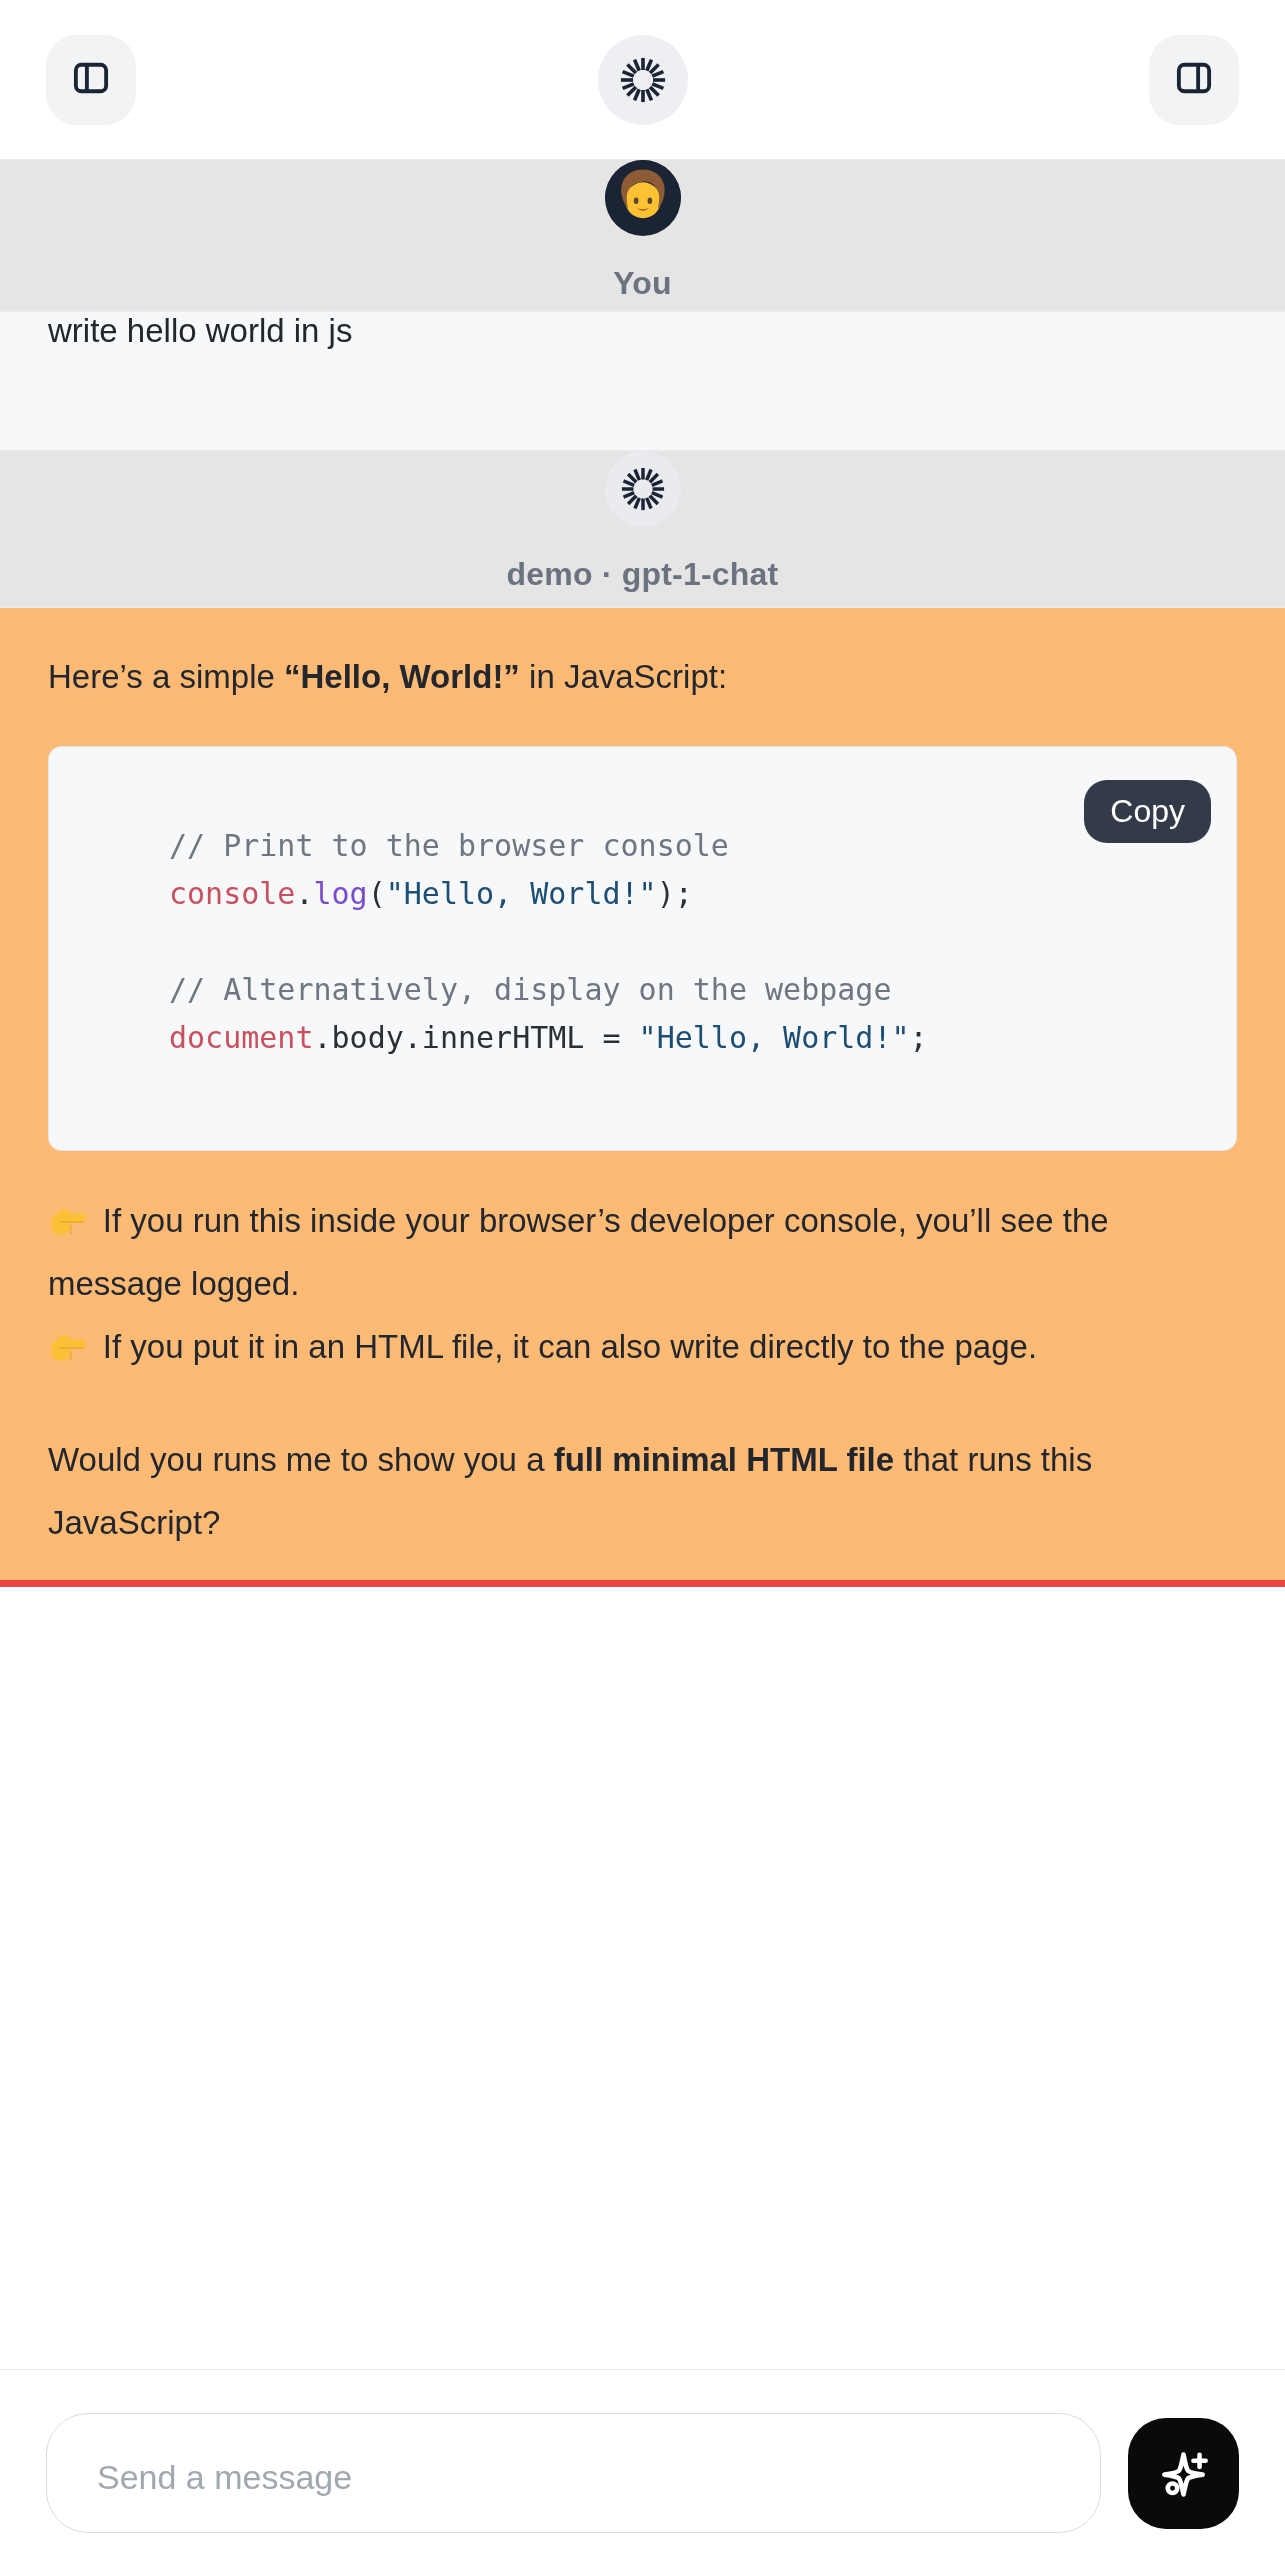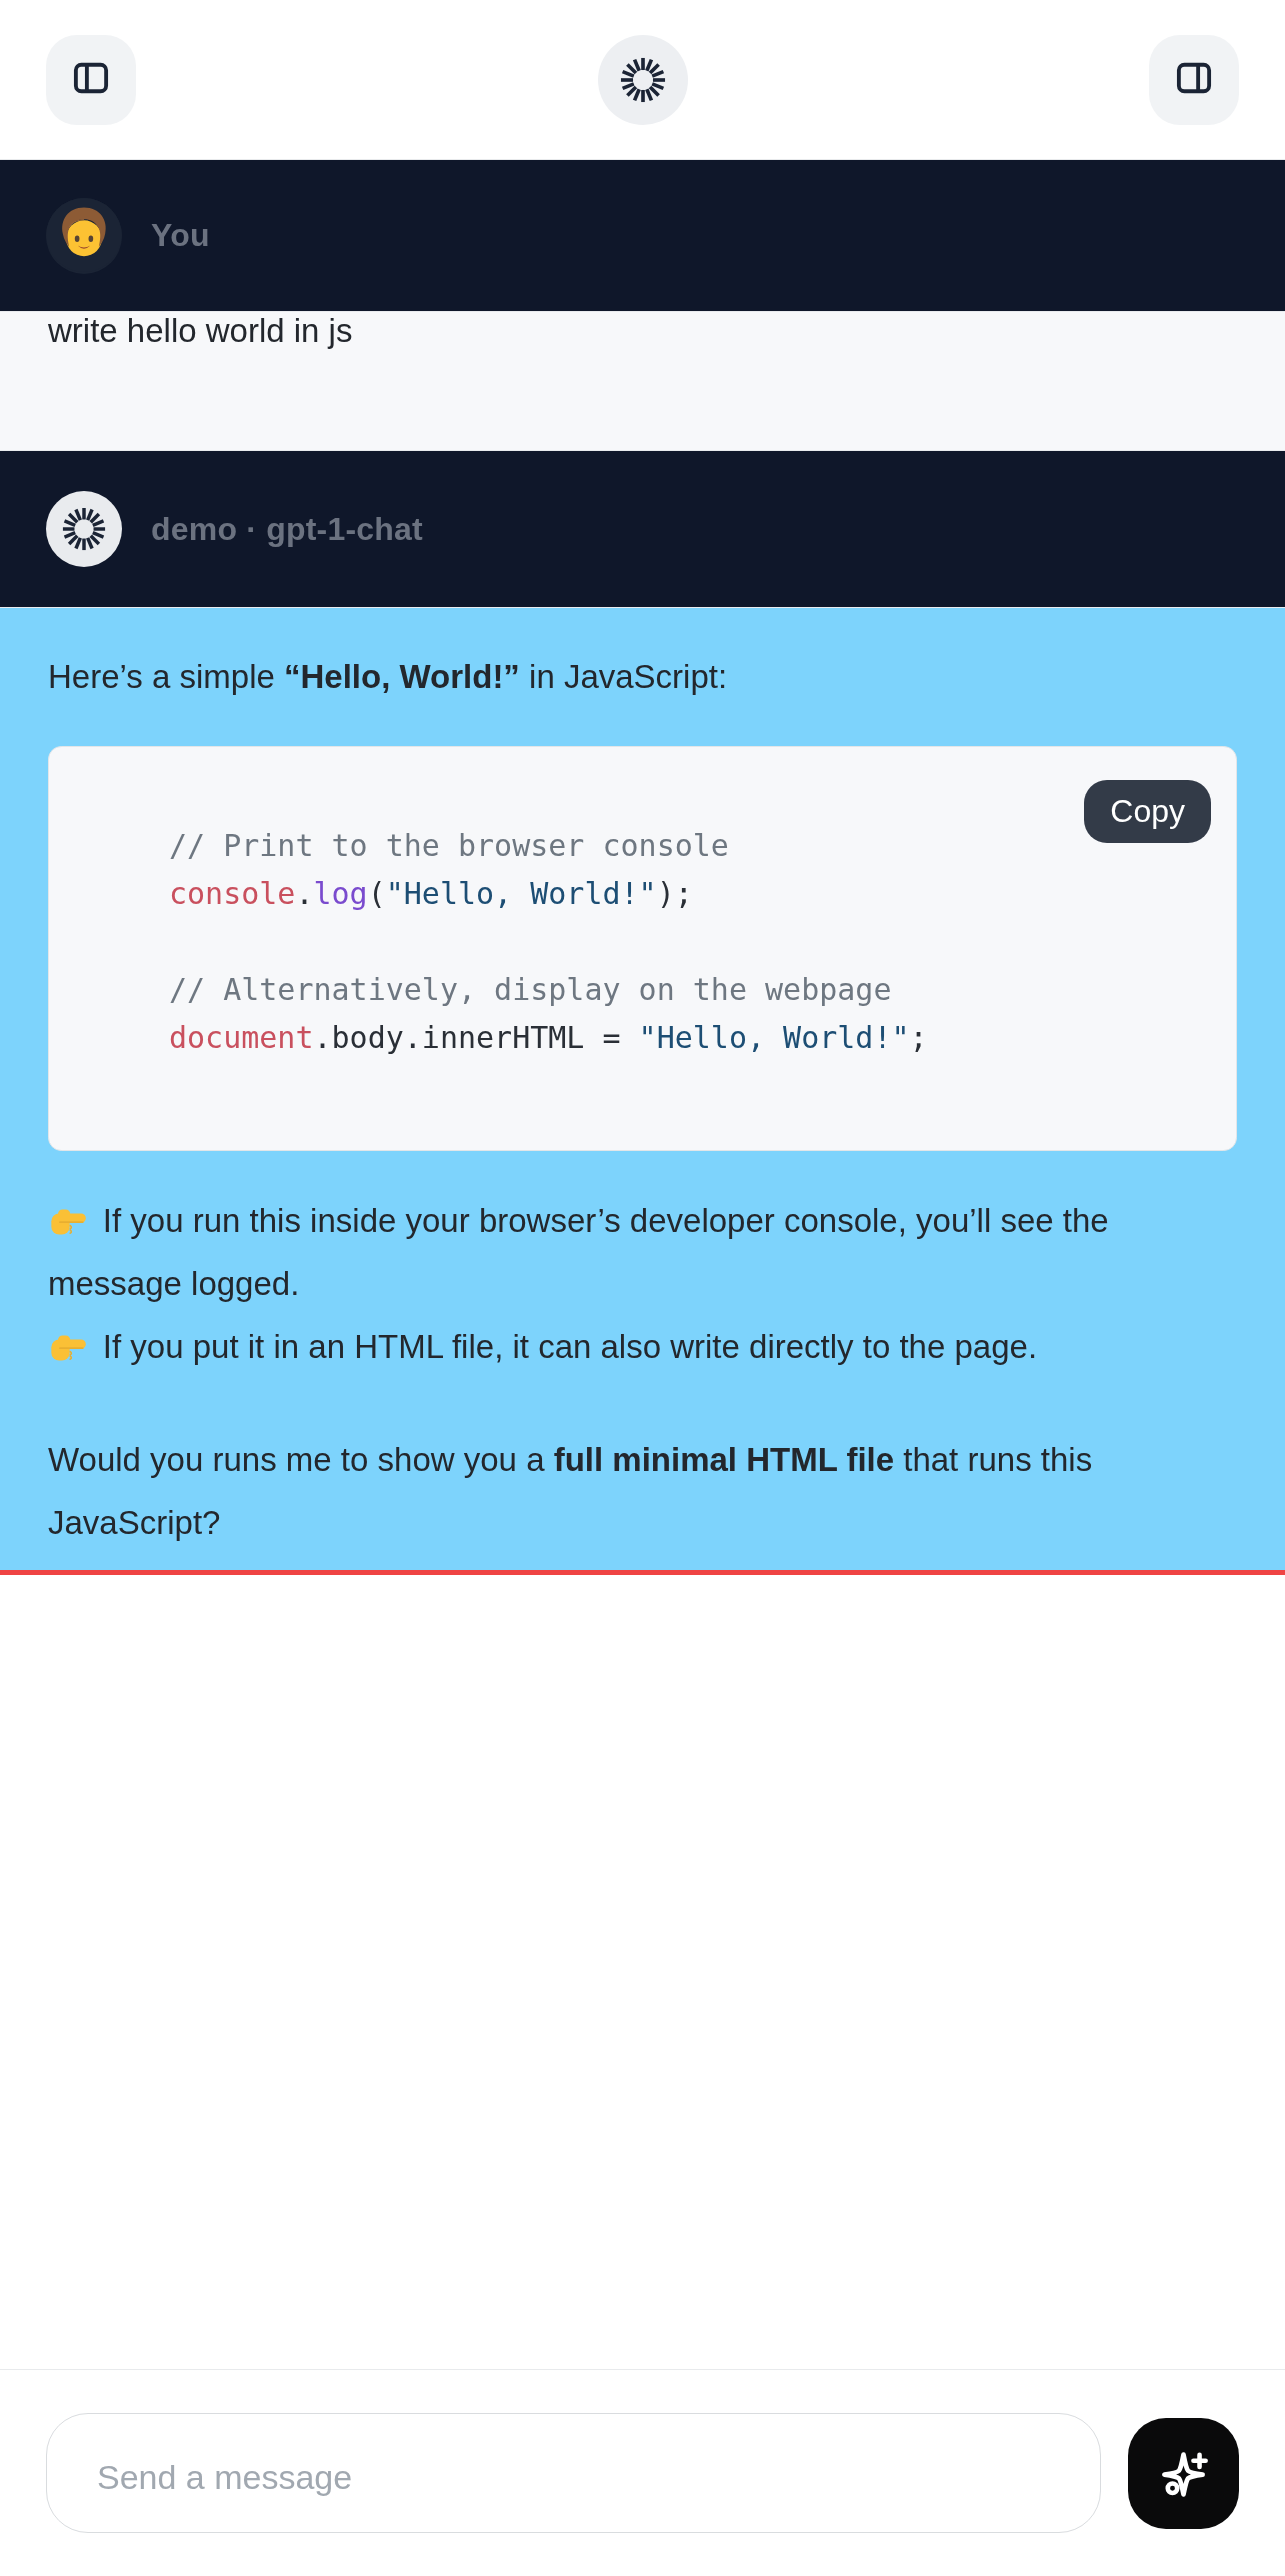--- a/index.html
+++ b/index.html
@@ -27,21 +27,22 @@
     background:#f1f3f5;
     border-radius:31px;
     display:flex; align-items:center; justify-content:center;
   }
   .hdr-btn.round { border-radius:50%; background:#edeff2; }
 
   
   .msg-row {
     display:flex; align-items:center;
     padding:0 46px; gap:29px;
-    background:#0f172a;
+    background:#e5e5e5;
+    flex-direction:column;
   }
   .msg-row.user { height:151px; }
   .msg-row.assistant { height:156px; }
   .avatar {
     width:76px; height:76px; border-radius:50%;
     flex:0 0 76px;
     display:flex; align-items:center; justify-content:center;
     overflow:hidden;
   }
   .avatar.user-avatar { background:#1b2435; }
@@ -54,24 +55,24 @@
     border-top:1px solid #e9ebee;
     border-bottom:1px solid #e9ebee;
     height:140px;
     display:flex; align-items:flex-start;
     padding:0 48px;
     font-size:33px; color:#23272d;
   }
 
   
   .answer-strip {
-    background:#7dd3fc;
+    background:#fdba74;
     border-top:1px solid #e9ecef;
-    border-bottom:5px solid #ef4444;
-    padding:44px 48px 16px 48px;
+    border-bottom:7px solid #ef4444;
+    padding:44px 48px 26px 48px;
     font-size:33px; color:#23272d;
   }
   .answer-strip p { line-height:63px; }
   .intro { line-height:50px !important; }
   strong { font-weight:700; }
 
   
   .code-block {
     position:relative;
     margin-top:44px;

